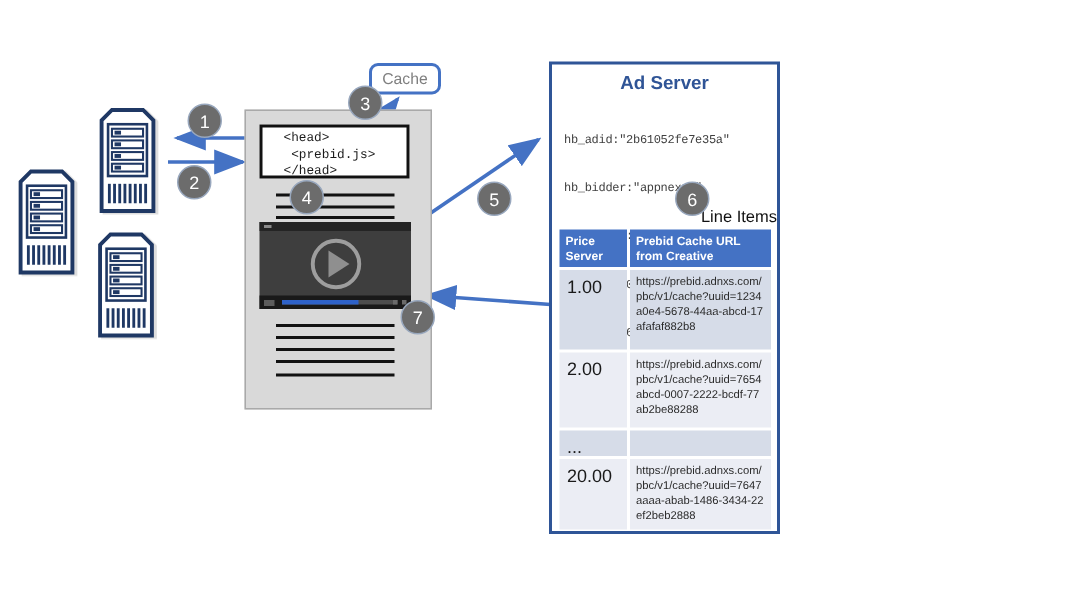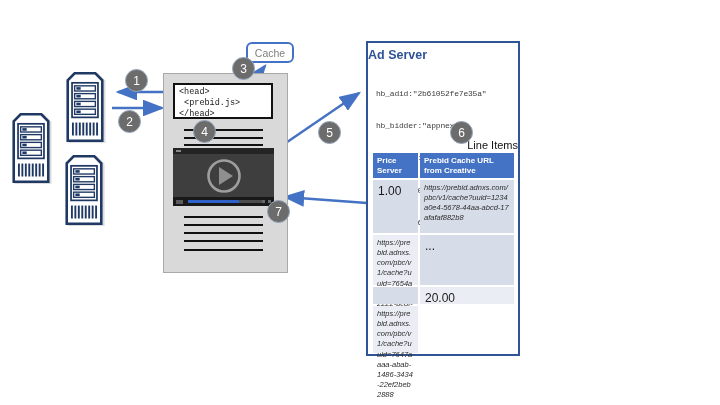--- a/index.html
+++ b/index.html
@@ -13,21 +13,21 @@
   .server-a{left:66px;top:70px;}
   .server-b{left:12px;top:111px;}
   .server-c{left:65px;top:153px;}
 
   
   .webpage{position:absolute;left:163px;top:73px;width:125px;height:200px;
            background:#d9d9d9;border:1px solid #a9a9a9;box-sizing:border-box;}
   .codebox{position:absolute;left:9px;top:9px;width:100px;height:36px;background:#fff;
            border:2px solid #111;box-sizing:border-box;
            font-family:"Liberation Mono",monospace;font-size:8.5px;line-height:11px;
-           color:#1a1a1a;white-space:pre;padding:2px 0 0 4px;}
+           color:#1a1a1a;white-space:pre;padding:2px 0 0 14px;}
   .hl{position:absolute;left:20px;width:79px;height:2px;background:#111;}
 
   .video{position:absolute;left:9px;top:74px;width:101px;height:58px;background:#3e3e3e;}
   .vtop{position:absolute;left:0;top:0;width:100%;height:6px;background:#242424;}
   .vtop span{position:absolute;left:3px;top:2px;width:5px;height:2px;background:#8a8a8a;}
   .playwrap{position:absolute;left:0;top:6px;width:100%;height:44px;display:flex;
             align-items:center;justify-content:center;}
   .vbar{position:absolute;left:0;bottom:0;width:100%;height:9px;background:#191919;}
   .vbtn{position:absolute;left:3px;top:2.5px;width:7px;height:4px;background:#5c5c5c;}
   .vtrack{position:absolute;left:15px;top:3px;width:77px;height:3px;background:#4d4d4d;}
@@ -45,35 +45,35 @@
   .step{position:absolute;width:23px;height:23px;border-radius:50%;
         background:#6c6c6c;border:1.5px solid #98a7bd;box-sizing:border-box;
         color:#fff;font-size:12px;display:flex;align-items:center;justify-content:center;}
   .s1{left:125px;top:69px;} .s2{left:118px;top:110px;} .s3{left:232px;top:57px;}
   .s4{left:193px;top:120px;} .s5{left:318px;top:121px;} .s6{left:450px;top:121px;}
   .s7{left:267px;top:200px;}
 
   
   .adserver{position:absolute;left:366px;top:41px;width:154px;height:315px;
             background:#fff;border:2px solid #2f5597;box-sizing:border-box;}
-  .adtitle{position:absolute;left:0;top:5px;width:100%;text-align:left;
+  .adtitle{position:absolute;left:0;top:5px;width:100%;text-align:center;
            font-size:12.5px;font-weight:700;color:#2f5496;}
   .targeting{position:absolute;left:8px;top:24px;
              font-family:"Liberation Mono",monospace;font-size:8px;line-height:10.8px;
              color:#404040;white-space:pre;letter-spacing:-.2px;}
   .lineitems{position:absolute;left:0;top:96px;width:100%;text-align:right;
              font-size:11px;color:#111;}
   .litable{position:absolute;left:5px;top:110px;width:141px;
            display:grid;grid-template-columns:45px 94px;grid-template-rows:25px 53px 50px 17px 47px;
            gap:2px;}
   .cell{box-sizing:border-box;}
   .th{background:#4472c4;color:#fff;font-size:8px;font-weight:700;line-height:1.25;
       padding:3px 4px;}
   .price{font-size:12px;color:#1a1a1a;padding:4px 2px 12px 5px;}
-  .url{font-size:7.5px;line-height:1.35;color:#2b2b2b;padding:3px 4px;word-break:break-all;font-style:italic;}
+  .url{font-size:7.5px;line-height:1.35;color:#2b2b2b;padding:3px 4px;word-break:break-all;}
   .rodd{background:#d6dce8;}
   .reven{background:#ebedf4;}
 </style>
 </head>
 <body>
 
 <div class="canvas">
 
   <svg class="arrows">
     <defs>
@@ -227,20 +227,21 @@
     </div>
     <div class="lineitems">Line Items</div>
 
     <div class="litable">
       <div class="cell th">Price Server</div>
       <div class="cell th">Prebid Cache URL from Creative</div>
 
       <div class="cell price rodd">1.00</div>
       <div class="cell url rodd">https://prebid.adnxs.com/pbc/v1/cache?uuid=1234a0e4-5678-44aa-abcd-17afafaf882b8</div>
 
+      <div class="cell price reven">2.00</div>
       <div class="cell url reven">https://prebid.adnxs.com/pbc/v1/cache?uuid=7654abcd-0007-2222-bcdf-77ab2be88288</div>
 
       <div class="cell price rodd">...</div>
       <div class="cell url rodd"></div>
 
       <div class="cell price reven">20.00</div>
       <div class="cell url reven">https://prebid.adnxs.com/pbc/v1/cache?uuid=7647aaaa-abab-1486-3434-22ef2beb2888</div>
     </div>
   </div>
 

